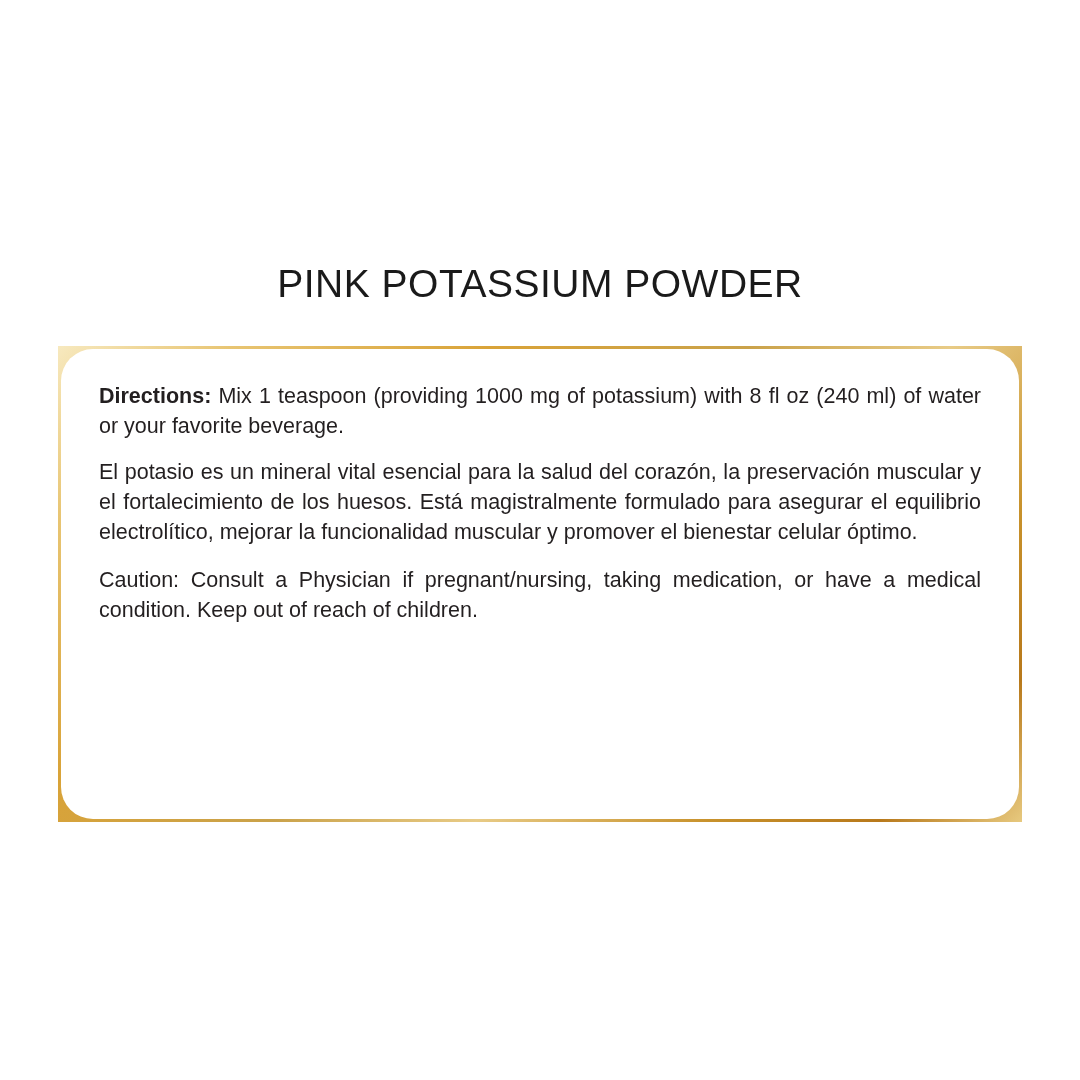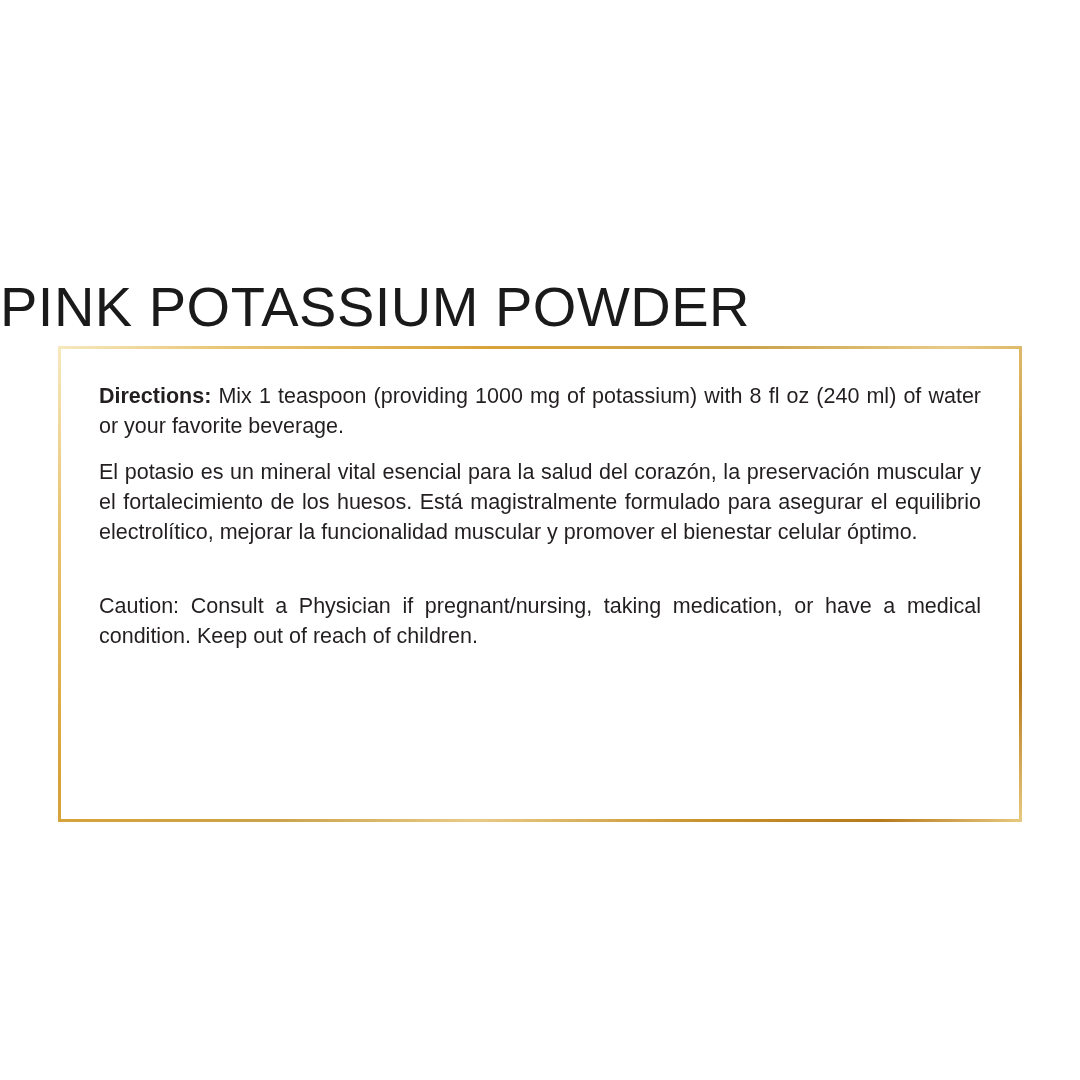--- a/index.html
+++ b/index.html
@@ -20,21 +20,22 @@
     width: 1080px;
     height: 1080px;
     background: #ffffff;
   }
 
   .product-title {
     position: absolute;
     top: 236px;
     left: 0;
     width: 1080px;
-    font-size: 56px;
+    text-align: center;
+    font-size: 39px;
     font-weight: 400;
     letter-spacing: 0.5px;
     color: #1a1a1a;
     font-family: "Liberation Sans", sans-serif;
   }
 
   .panel {
     position: absolute;
     left: 58px;
     top: 346px;
@@ -53,41 +54,42 @@
        #e7c97f 100%);
   }
 
   .panel-inner {
     position: relative;
     width: 100%;
     height: 100%;
     background: #ffffff;
     box-sizing: border-box;
     padding: 32px 38px 32px 38px;
+    border-radius: 32px;
   }
 
   .body-text {
     font-size: 21.5px;
     line-height: 30px;
     color: #231f20;
     text-align: justify;
     margin: 0 0 0 0;
     font-family: "Liberation Sans", sans-serif;
   }
 
   .body-text.tight {
     margin-bottom: 0px;
   }
 
   .para-gap {
     margin-top: 16px;
   }
 
   .para-gap-lg {
-    margin-top: 44px;
+    margin-top: 18px;
   }
 
   .lead {
     font-weight: bold;
   }
 </style>
 </head>
 <body>
 
 <div class="page">

